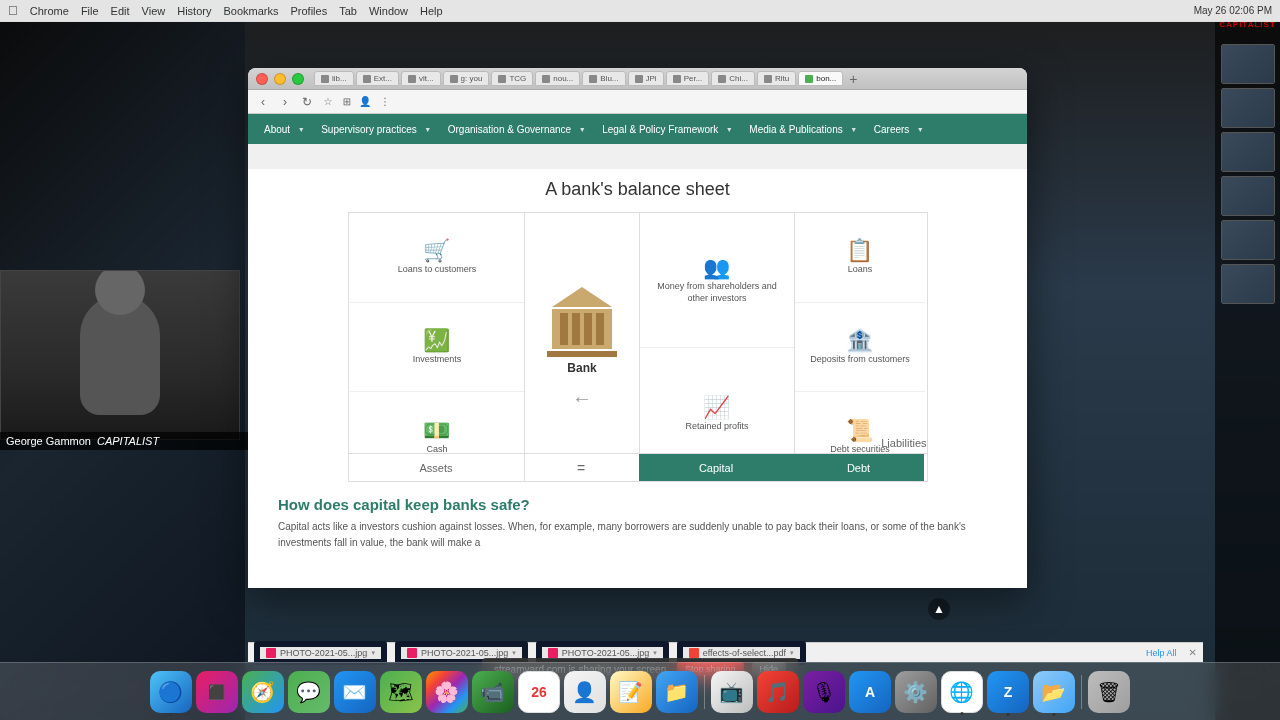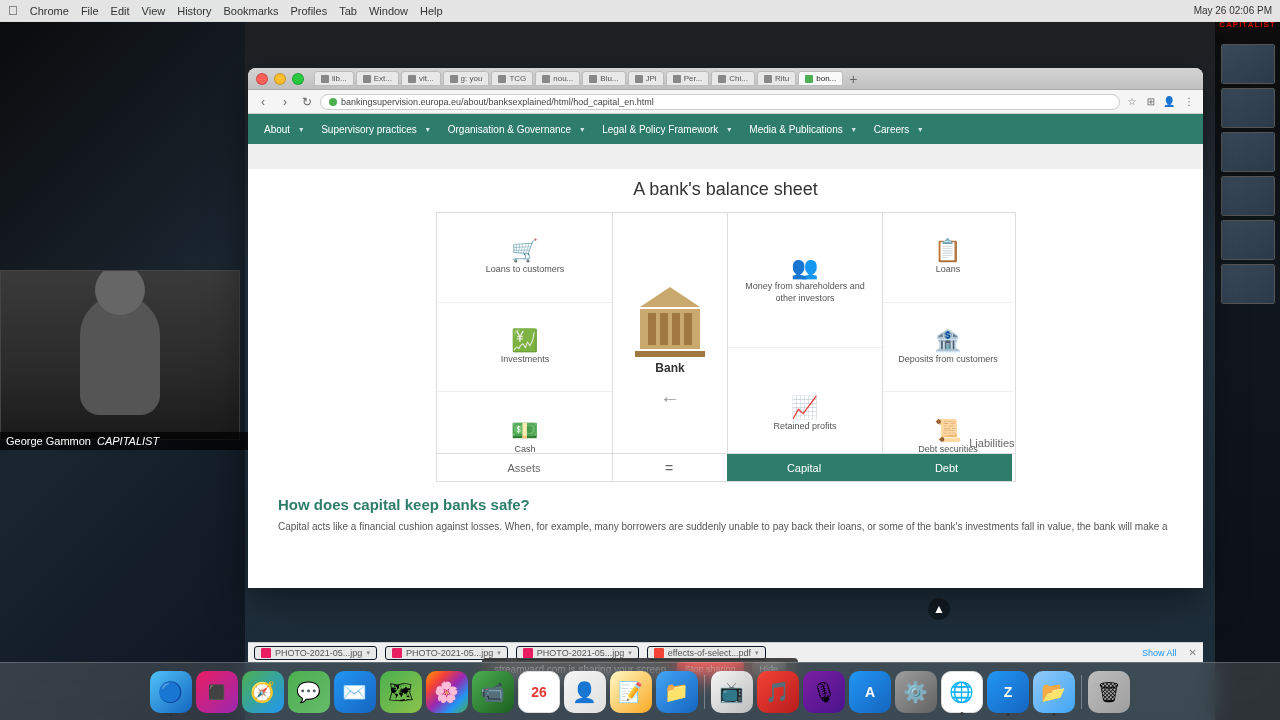--- a/index.html
+++ b/index.html
@@ -146,21 +146,21 @@
       width: 100%;
       height: 100%;
       background: linear-gradient(135deg, #3a4a5a, #2a3a4a);
     }
 
     
     .mac-window {
       position: absolute;
       left: 248px;
       top: 68px;
-      width: 955px;
+      width: 779px;
       height: 520px;
       background: #f0f0f0;
       border-radius: 8px 8px 0 0;
       box-shadow: 0 10px 40px rgba(0,0,0,0.5);
       z-index: 10;
       overflow: hidden;
     }
 
     
     .titlebar {
@@ -553,21 +553,21 @@
       z-index: 11;
     }
 
     .download-item {
       display: flex;
       align-items: center;
       gap: 4px;
       font-size: 9px;
       color: #555;
       background: #e8e8e8;
-      border: 1px solid #0f172a;
+      border: 6px solid #0f172a;
       border-radius: 3px;
       padding: 1px 6px;
       cursor: pointer;
     }
 
     .download-item-icon {
       width: 10px;
       height: 10px;
       background: #2196f3;
       border-radius: 1px;
@@ -888,24 +888,20 @@
           <span class="tab-text">bon...</span>
         </div>
       <span style="font-size:14px;color:#666;cursor:pointer;margin-left:4px;flex-shrink:0;">+</span>
     </div>
   </div>
 
   <div class="toolbar">
     <button class="nav-btn">‹</button>
     <button class="nav-btn">›</button>
     <button class="nav-btn">↻</button>
-    <div class="address-bar">
-      <div class="address-icon"></div>
-      <span style="font-size:9px;color:#444;overflow:hidden;text-overflow:ellipsis;white-space:nowrap;">bankingsupervision.europa.eu/about/banksexplained/html/hod_capital_en.html</span>
-    </div>
     <div class="toolbar-right">
       <button class="toolbar-icon-btn">☆</button>
       <button class="toolbar-icon-btn">⊞</button>
       <button class="toolbar-icon-btn">👤</button>
       <button class="toolbar-icon-btn">⋮</button>
     </div>
   </div>
 
   <div class="website-nav">
     <div class="nav-item">
@@ -1013,21 +1009,21 @@
 
         <div class="bs-footer-liabilities">
           <span>Liabilities</span>
         </div>
 
       </div>
     </div>
 
     <div class="how-capital">
       <h2 class="how-title">How does capital keep banks safe?</h2>
-      <p class="how-text">Capital acts like a financial cushion against losses. When, for example, many borrowers are suddenly unable to pay back their loans, or some of the bank's investments fall in value, the bank will make a</p>
+      <p class="how-text">Capital acts like a investors cushion against losses. When, for example, many borrowers are suddenly unable to pay back their loans, or some of the bank's investments fall in value, the bank will make a</p>
     </div>
   </div>
 </div>
 
 <div class="downloads-bar">
   <div class="download-item">
     <div class="download-item-icon" style="background:#e91e63;"></div>
     <span class="download-item-name">PHOTO-2021-05...jpg</span>
     <span class="download-chevron">▾</span>
   </div>
@@ -1039,21 +1035,21 @@
   <div class="download-item">
     <div class="download-item-icon" style="background:#e91e63;"></div>
     <span class="download-item-name">PHOTO-2021-05...jpg</span>
     <span class="download-chevron">▾</span>
   </div>
   <div class="download-item">
     <div class="download-item-icon" style="background:#f44336;"></div>
     <span class="download-item-name">effects-of-select...pdf</span>
     <span class="download-chevron">▾</span>
   </div>
-  <div class="downloads-show-all">Show All</div>
+  <div class="downloads-show-all">Help All</div>
   <span class="download-close">✕</span>
 </div>
 
 <div class="screen-share-bar">
   <span>streamyard.com is sharing your screen.</span>
   <button class="share-btn stop">Stop sharing</button>
   <button class="share-btn">Hide</button>
 </div>
 
 <div class="scroll-up-btn">▲</div>

